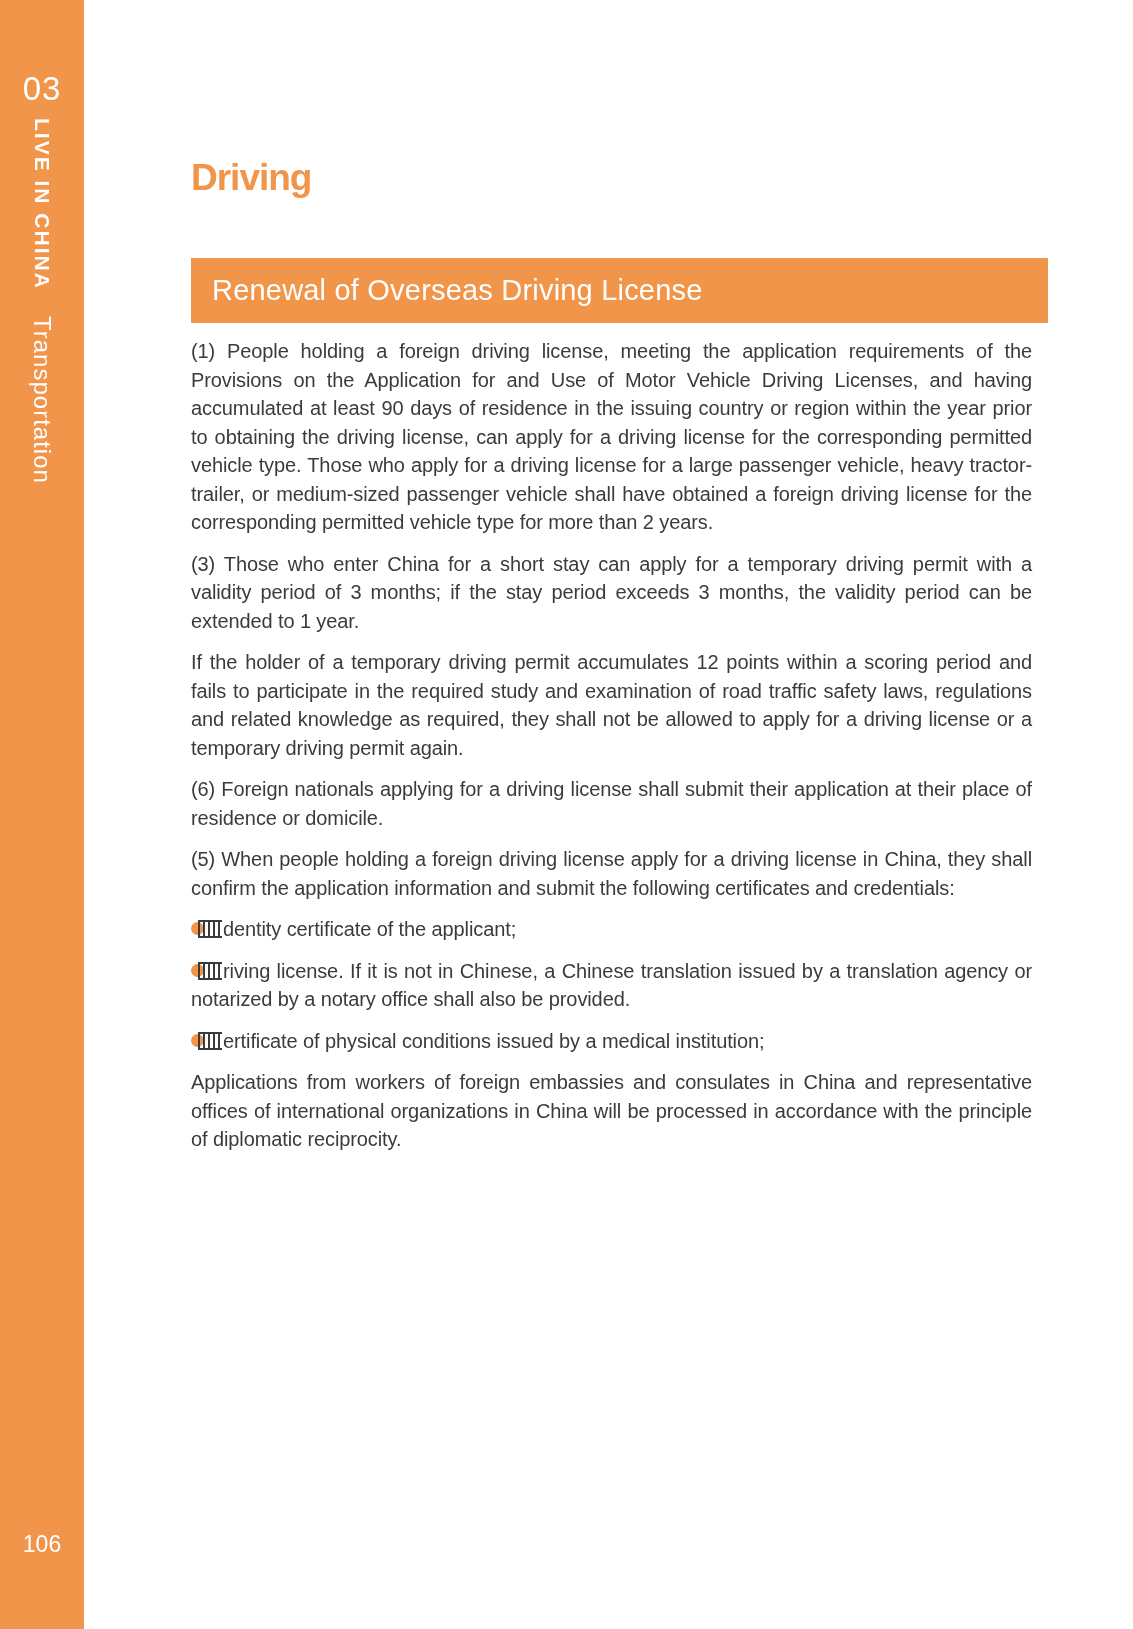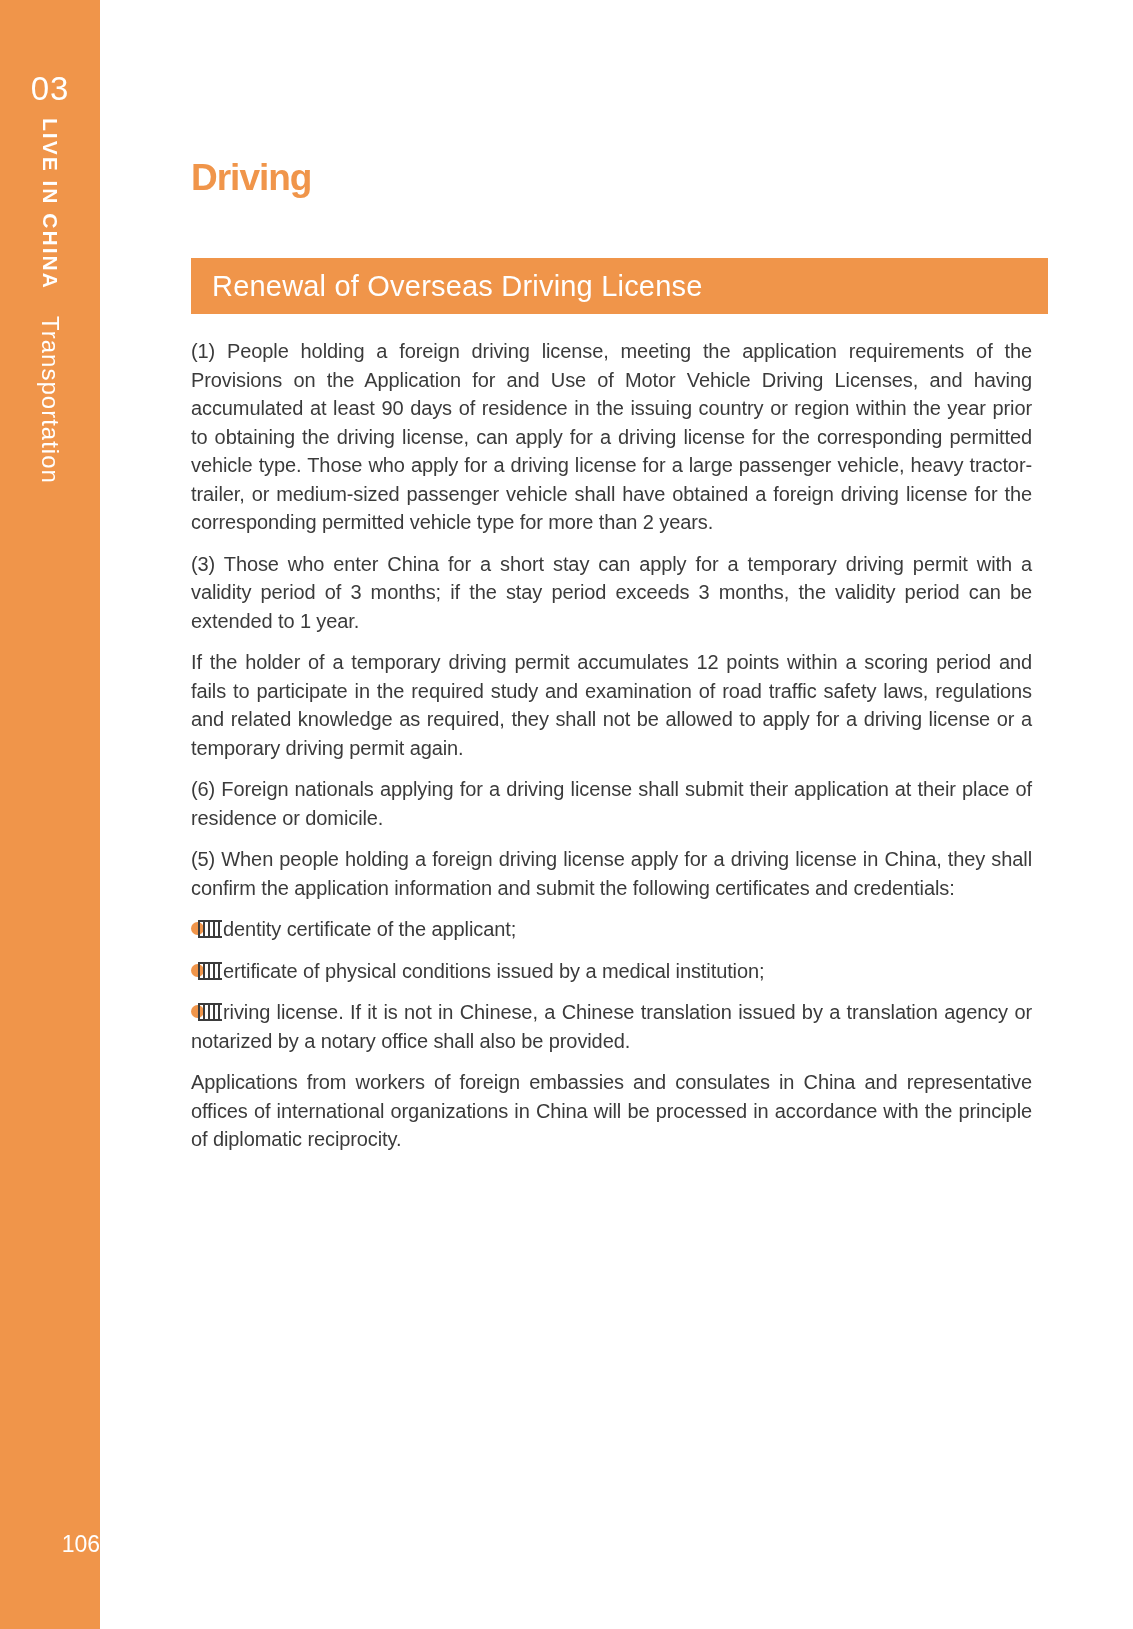--- a/index.html
+++ b/index.html
@@ -16,21 +16,21 @@
     width: 1133px;
     height: 1629px;
     background: #ffffff;
     overflow: hidden;
   }
 
   
   .sidebar {
     position: absolute;
     left: 0; top: 0;
-    width: 100px;
+    width: 84px;
     height: 1629px;
     background: var(--accent);
   }
   .chapter-num {
     position: absolute;
     top: 70px;
     width: 100%;
     text-align: center;
     font-size: 33px;
     font-weight: 400;
@@ -54,21 +54,21 @@
   .section-label {
     top: 316px;
     font-size: 24px;
     font-weight: 400;
     letter-spacing: 1px;
   }
   .page-num {
     position: absolute;
     top: 1531px;
     width: 100%;
-    text-align: right;
+    text-align: center;
     font-size: 23px;
     color: var(--on-accent);
   }
 
   
   .content {
     position: absolute;
     left: 191px;
     top: 0;
     width: 857px;
@@ -82,21 +82,21 @@
     line-height: 1.1;
     font-weight: 700;
     letter-spacing: -1px;
     color: var(--accent);
   }
   .banner {
     position: absolute;
     top: 258px;
     left: 0;
     width: 857px;
-    height: 56px;
+    height: 65px;
     background: var(--accent);
     display: flex;
     align-items: center;
     padding-left: 21px;
   }
   .banner span {
     color: var(--on-accent);
     font-size: 29px;
     font-weight: 400;
     letter-spacing: 0.2px;
@@ -163,21 +163,21 @@
 
     <div class="bodytext">
       <p>(1) People holding a foreign driving license, meeting the application requirements of the Provisions on the Application for and Use of Motor Vehicle Driving Licenses, and having accumulated at least 90 days of residence in the issuing country or region within the year prior to obtaining the driving license, can apply for a driving license for the corresponding permitted vehicle type. Those who apply for a driving license for a large passenger vehicle, heavy tractor-trailer, or medium-sized passenger vehicle shall have obtained a foreign driving license for the corresponding permitted vehicle type for more than 2 years.</p>
       <p>(3) Those who enter China for a short stay can apply for a temporary driving permit with a validity period of 3 months; if the stay period exceeds 3 months, the validity period can be extended to 1 year.</p>
       <p>If the holder of a temporary driving permit accumulates 12 points within a scoring period and fails to participate in the required study and examination of road traffic safety laws, regulations and related knowledge as required, they shall not be allowed to apply for a driving license or a temporary driving permit again.</p>
       <p>(6) Foreign nationals applying for a driving license shall submit their application at their place of residence or domicile.</p>
       <p>(5) When people holding a foreign driving license apply for a driving license in China, they shall confirm the application information and submit the following certificates and credentials:</p>
 
       <p class="bullet"><span class="glitch"><span class="dot"></span><span class="hatch"></span></span><span>dentity certificate of the applicant;</span></p>
 
+      <p class="bullet"><span class="glitch"><span class="dot"></span><span class="hatch"></span></span><span>riving license. If it is not in Chinese, a Chinese translation issued by a translation agency or notarized by a notary office shall also be provided.</span></p>
+
       <p class="bullet"><span class="glitch"><span class="dot"></span><span class="hatch"></span></span><span>ertificate of physical conditions issued by a medical institution;</span></p>
-
-      <p class="bullet"><span class="glitch"><span class="dot"></span><span class="hatch"></span></span><span>riving license. If it is not in Chinese, a Chinese translation issued by a translation agency or notarized by a notary office shall also be provided.</span></p>
 
       <p>Applications from workers of foreign embassies and consulates in China and representative offices of international organizations in China will be processed in accordance with the principle of diplomatic reciprocity.</p>
     </div>
   </main>
 
 </div>
 
 </body></html>

